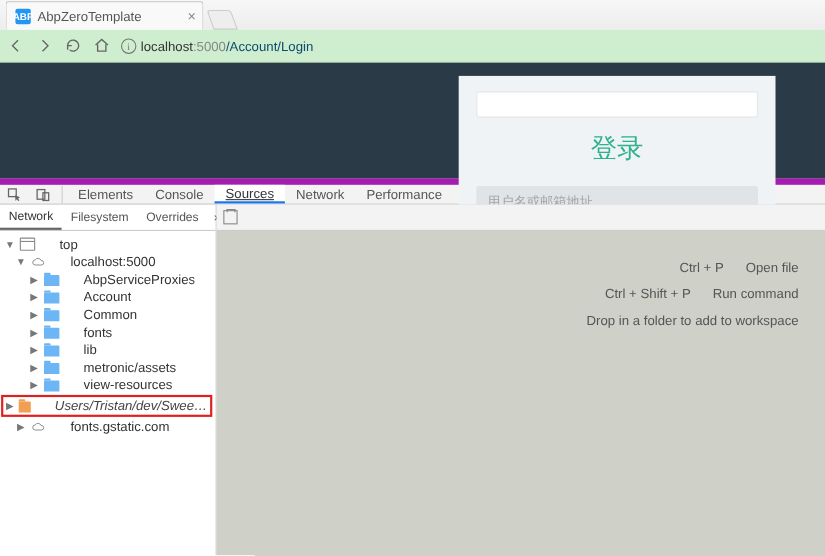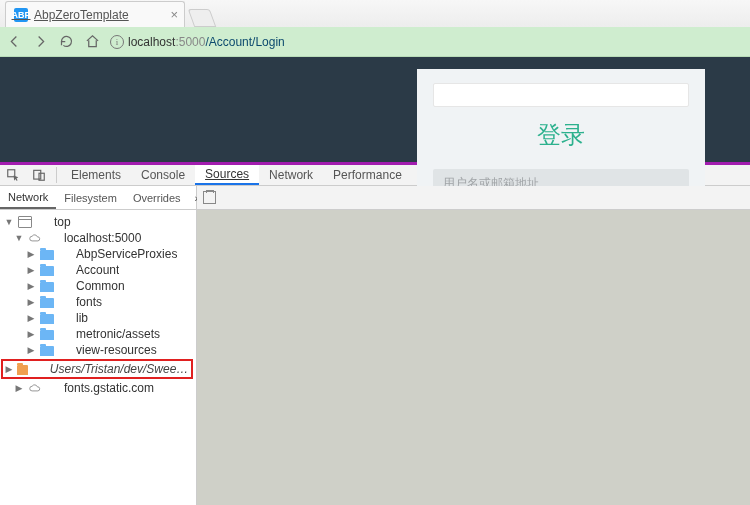--- a/index.html
+++ b/index.html
@@ -1,34 +1,34 @@
 <!DOCTYPE html>
 <html><head>
 <meta charset="utf-8">
 <style>
   * { box-sizing: border-box; margin: 0; padding: 0; }
   body { font-family: -apple-system, "Segoe UI", Arial, sans-serif; font-size: 12px; width: 750px; height: 505px; overflow: hidden; background: #fff; color: #333;}
   .tabstrip { height: 27px; background: linear-gradient(#f7f7f7,#ededed); display:flex; align-items:flex-end; border-bottom:0; font-size:12px;}
-  .tab { height:26px; width:180px; background:#f9f9f9; border:1px solid #ccc; border-bottom:none; border-radius:3px 3px 0 0; display:flex; align-items:center; padding:0 8px; margin-left:5px; color:#555; position:relative;text-decoration:underline;}
+  .tab { height:26px; width:180px; background:#f9f9f9; border:1px solid #ccc; border-bottom:none; border-radius:3px 3px 0 0; display:flex; align-items:center; padding:0 8px; margin-left:5px; color:#555; position:relative;}
   .favicon { width:14px; height:14px; background:#2196f3; color:#fff; font-size:9px; font-weight:bold; display:flex; align-items:center; justify-content:center; border-radius:2px; margin-right:6px;}
   .tab-close { position:absolute; right:6px; color:#888; font-size:13px;}
   .newtab { width:22px; height:18px; margin-left:6px; background:#eee; border:1px solid #ccc; border-radius:3px 3px 0 0; transform:skewX(20deg);}
   .tblank { flex:1; background:transparent;}
   .addrbar { height:30px; background:#cfedcf; display:flex; align-items:center; padding:0 6px; gap:10px; border-bottom:1px solid #b8dcb8;}
   .nav-icon { width:16px; height:16px; display:flex; align-items:center; justify-content:center; color:#555;}
   .nav-icon svg { width:15px; height:15px; stroke:#666; fill:none; stroke-width:2;}
   .url-area { display:flex; align-items:center; gap:4px; flex:1; color:#353;}
   .info-icon { width:14px;height:14px;border:1px solid #777;border-radius:50%;display:flex;align-items:center;justify-content:center;color:#777;font-size:9px;font-family:serif;}
   .url-host{color:#333;} .url-port{color:#888;} .url-path{color:#0c4a6e;}
   .page { height:105px; background:#2b3a47; position:relative;}
   .card { position:absolute; right:45px; top:12px; width:288px; background:#f0f3f5; height:300px; padding:14px 16px; color:#444;}
   .topfield{height:24px;background:#fff;border:1px solid #e6e6e6;margin-bottom:6px;border-radius:2px;}
   .card-title{color:#2db18e;font-size:24px;text-align:center;margin:12px 0 18px;}
   .input{height:28px;background:#e0e4e6;color:#a0a4a7;display:flex;align-items:center;padding:0 10px;border-radius:2px;font-size:12px;}
-  .dev-tabbar{height:24px;background:#f3f3f3;border-top:3px solid #a21caf;border-bottom:1px solid #ccc;display:flex;align-items:center;font-size:12px;color:#555;}
+  .dev-tabbar{height:24px;background:#f3f3f3;border-top:6px solid #a21caf;border-bottom:1px solid #ccc;display:flex;align-items:center;font-size:12px;color:#555;}
   .dev-tabbar .icon{padding:0 6px;display:flex;align-items:center;}
   .dev-tabbar .dtab{padding:0 10px;height:100%;display:flex;align-items:center;}
   .dev-tabbar .dtab.sel{color:#333;border-bottom:2px solid #1a73e8;background:#fff;text-decoration:underline;}
   .dev-body{display:flex;height:calc(505px - 27px - 30px - 105px - 24px);}
   .sidebar{width:197px;border-right:1px solid #ccc;display:flex;flex-direction:column;}
   .sb-head{height:24px;border-bottom:1px solid #ccc;display:flex;align-items:center;font-size:11px;color:#555;}
   .sb-head .shtab{padding:0 8px;height:100%;display:flex;align-items:center;}
   .sb-head .shtab.sel{color:#333;border-bottom:2px solid #666;}
   .sb-head .more{padding:0 6px;}
   .sb-head .dots{margin-left:auto;padding:0 8px;color:#777;}
@@ -196,14 +196,25 @@
               <path d="M7 13a4 4 0 010-8 5 5 0 019 1 3.5 3.5 0 011 7H7z"></path>
             </svg></span>
           <span class="label">fonts.gstatic.com</span>
         </div>
       </div>
   </div>
   <div class="main">
     <div class="mhead">
       <span class="sq"></span>
     </div>
+    <div class="hint">
+      <div class="hrow">
+          <span class="k">Ctrl + P</span>
+          <span class="a">Open file</span>
+        </div>
+      <div class="hrow">
+          <span class="k">Ctrl + Shift + P</span>
+          <span class="a">Run command</span>
+        </div>
+      <div>Drop in a folder to add to workspace</div>
+    </div>
   </div>
 </div>
 
 </body></html>

